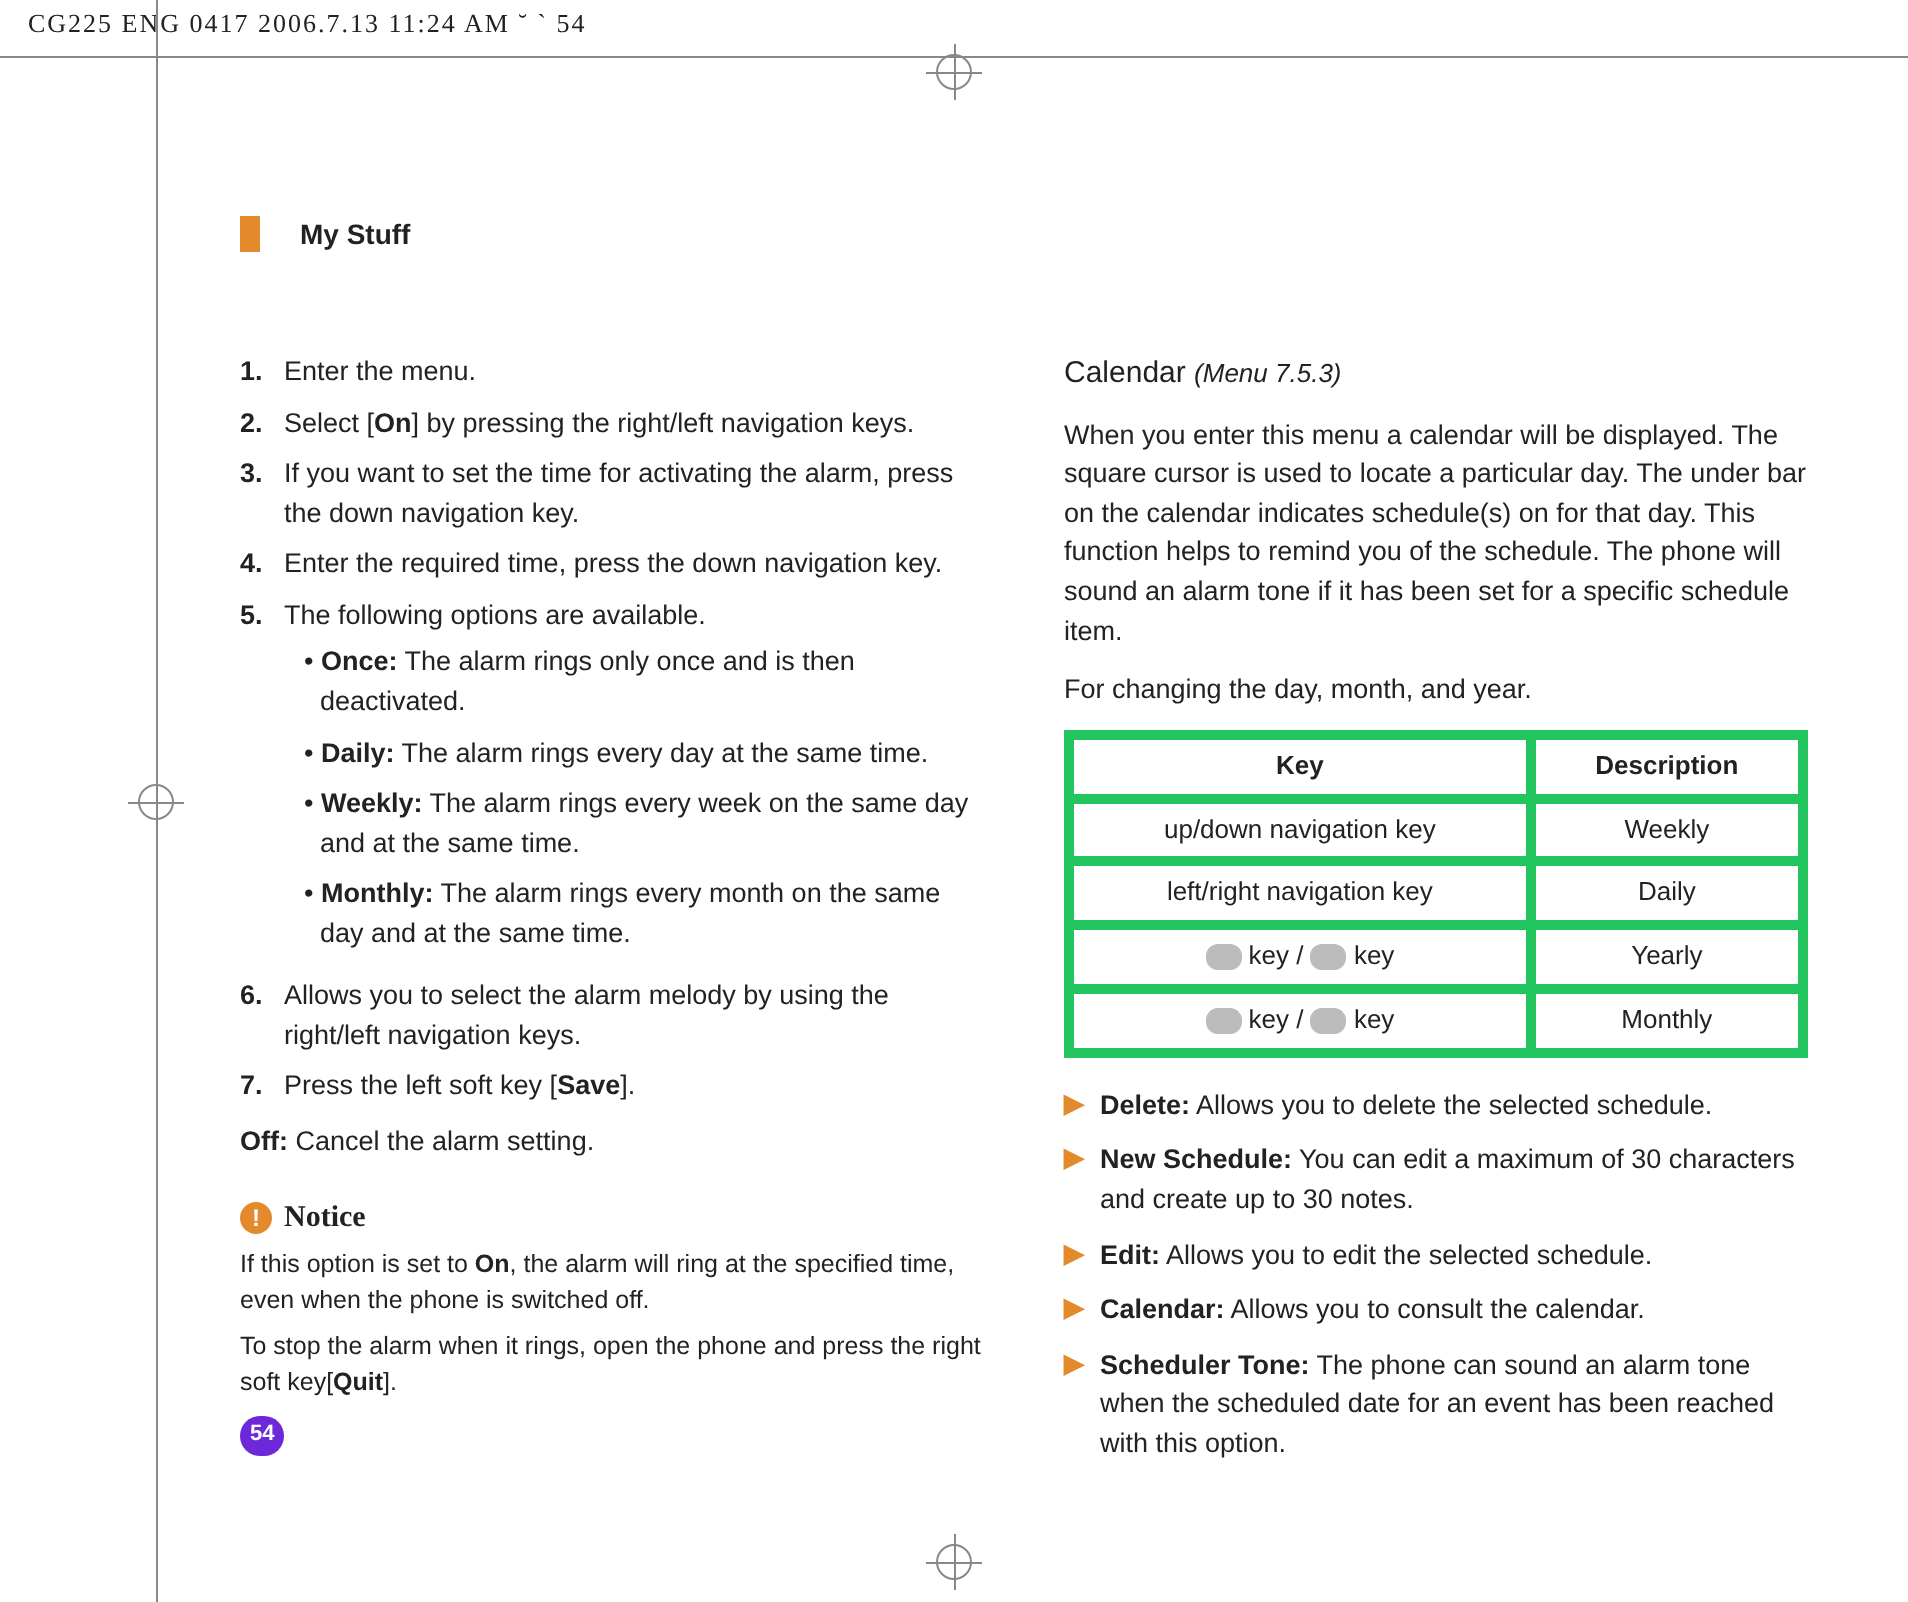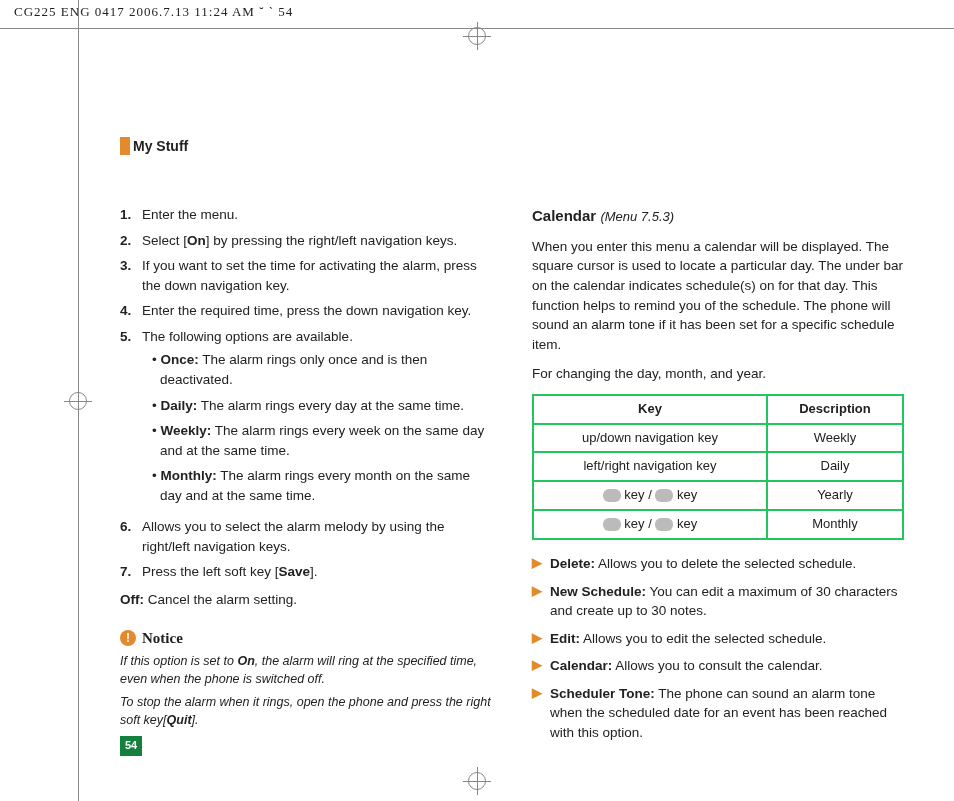--- a/index.html
+++ b/index.html
@@ -54,47 +54,46 @@
   }
   .reg-hline { position:absolute; top:14px; left:0; right:0; border-top:1px solid #888; }
   .reg-vline { position:absolute; left:14px; top:0; bottom:0; border-left:1px solid #888; }
 
   .page {
     position: absolute;
     left: 120px; right: 50px;
     top: 108px; bottom: 60px;
   }
   .section-title-wrap {
-    display: flex; align-items: center; gap: 3px;
+    display: flex; align-items: center; gap: 20px;
     margin-bottom: 50px;
-    margin-top: 29px;
   }
   .orange-bar { width: 10px; height: 18px; background: #e38b2c; }
   .section-title { font-weight: bold; font-size: 14px; }
   .cols { display: flex; gap: 40px; }
   .col { flex: 1; font-size: 13.5px; line-height: 1.45; }
   ol.steps { list-style: none; padding-left: 0; }
   ol.steps > li { display: flex; margin-bottom: 6px; }
   ol.steps .num { font-weight: bold; min-width: 18px; }
   ol.steps .body { flex: 1; padding-left: 4px; }
   ul.sub { list-style: none; padding-left: 10px; margin-top: 4px; }
   ul.sub li { margin-bottom: 6px; text-indent: -8px; padding-left: 8px; }
   .b { font-weight: bold; }
   .off-line { margin-top: 8px; }
   .notice { margin-top: 18px; }
   .notice-head { display:flex; align-items:center; gap:6px; font-weight:bold; font-size:15px; font-family: Georgia, serif; margin-bottom:4px;}
   .notice-icon { width:16px;height:16px;border-radius:50%;background:#e38b2c;color:#fff;display:flex;align-items:center;justify-content:center;font-weight:bold;font-size:12px;font-family:Arial;}
-  .notice p { font-size: 12.5px; line-height:1.4; margin-bottom:6px;font-style:italic; }
-  .page-num { display:inline-block; background:#15803d; color:#fff; font-size:11px; font-weight:bold; padding:2px 5px; margin-top:0;}
+  .notice p { font-size: 12.5px; line-height:1.4; margin-bottom:6px; }
+  .page-num { display:inline-block; background:#6d28d9; color:#fff; font-size:11px; font-weight:bold; padding:2px 5px; margin-top:0;border-radius:10px;}
   .cal-head { font-size:15px; margin-bottom:10px; }
-  .cal-head .t { font-weight:bold;text-align:right; }
+  .cal-head .t { font-weight:normal;text-align:right; }
   .cal-head .m { font-style: italic; font-size:13px;text-align:center; }
   .para { margin-bottom: 10px; }
   table.keytab { width:100%; border-collapse: collapse; margin: 10px 0 14px; font-size:13px; }
-  table.keytab th, table.keytab td { border:2px solid #22c55e; padding:4px 8px; text-align:center; }
+  table.keytab th, table.keytab td { border:5px solid #22c55e; padding:4px 8px; text-align:center; }
   table.keytab th { font-weight:bold; }
   .keyicon { display:inline-block; width:18px; height:13px; border-radius:6px; background:#bbb; vertical-align:middle; }
   ul.arrows { list-style:none; padding:0; }
   ul.arrows li { display:flex; margin-bottom:8px; }
   .arrow { color:#e38b2c; font-weight:bold; margin-right:8px; font-size:13px; line-height:1.4; }
   ul.arrows .body { flex:1; }
 </style>
 </head>
 <body>
 

